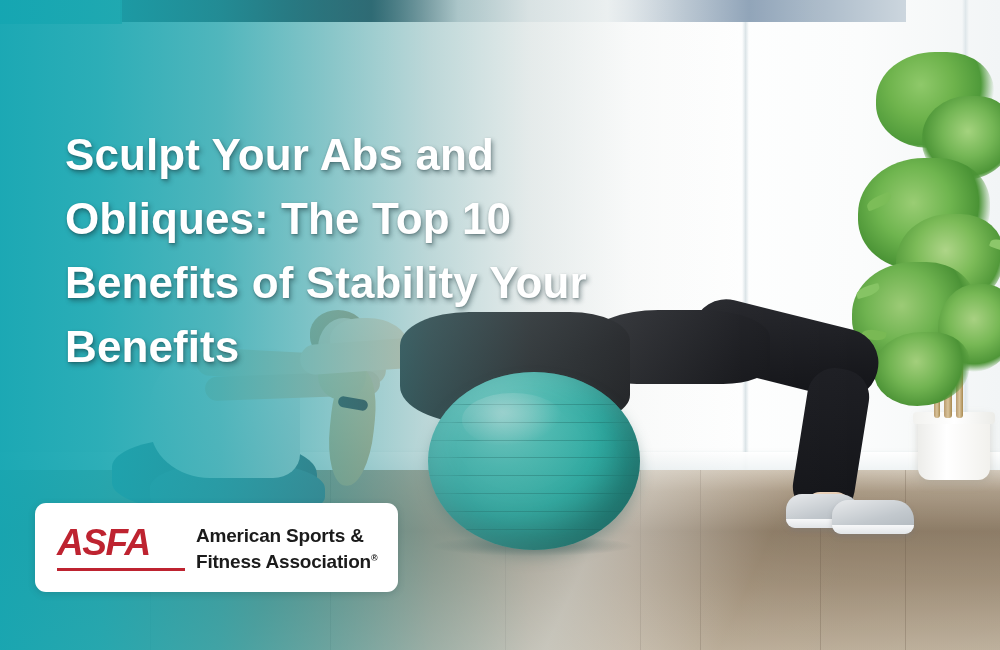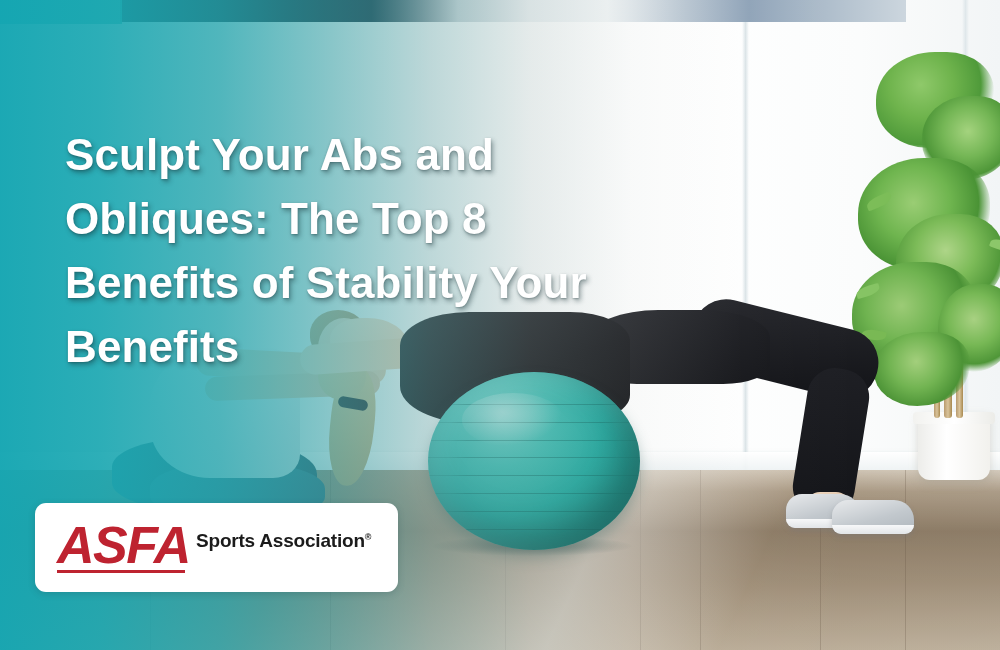--- a/index.html
+++ b/index.html
@@ -171,21 +171,21 @@
   .logo-card{
     position:absolute;left:35px;top:503px;width:363px;height:89px;
     background:#ffffff;border-radius:11px;
     box-shadow:0 2px 7px rgba(30,70,75,.22);
     display:flex;align-items:center;
   }
   .logo-inner{display:flex;align-items:flex-start;padding:0 0 0 22px;}
   .asfa-mark{position:relative;width:130px;}
   .asfa-word{
     font-family:"Liberation Sans",sans-serif;
-    font-size:52px;font-weight:700;font-style:italic;
+    font-size:37px;font-weight:700;font-style:italic;
     color:#BE2330;letter-spacing:-1.5px;line-height:44px;
   }
   .asfa-rule{margin-top:3px;width:128px;height:3px;background:#BE2330;}
   .asfa-text{
     margin-left:9px;padding-top:3px;
     font-size:19px;line-height:23px;font-weight:700;color:#1b1b1b;
     letter-spacing:-.2px;white-space:nowrap;
   }
   .asfa-text sup{font-size:9px;vertical-align:super;}
 </style>
@@ -285,30 +285,31 @@
     </div>
   </div>
 
   <div class="top-strip"></div>
 
   <div class="teal-overlay"></div>
   <div class="teal-overlay-top"></div>
 
   <h1 class="title">
     <span>Sculpt Your Abs and</span><br>
-    <span>Obliques: The Top 8</span><br>
+    <span>Obliques: The Top 10</span><br>
     <span>Benefits of Stability Your</span><br>
     <span>Benefits</span>
   </h1>
 
   <div class="logo-card">
     <div class="logo-inner">
       <div class="asfa-mark">
         <div class="asfa-word">ASFA</div>
         <div class="asfa-rule"></div>
       </div>
       <div class="asfa-text">
-        <div><span>Sports Association</span><sup>®</sup></div>
+        <div>American Sports &amp;</div>
+        <div><span>Fitness Association</span><sup>®</sup></div>
       </div>
     </div>
   </div>
 
 </div>
 
 </body></html>

